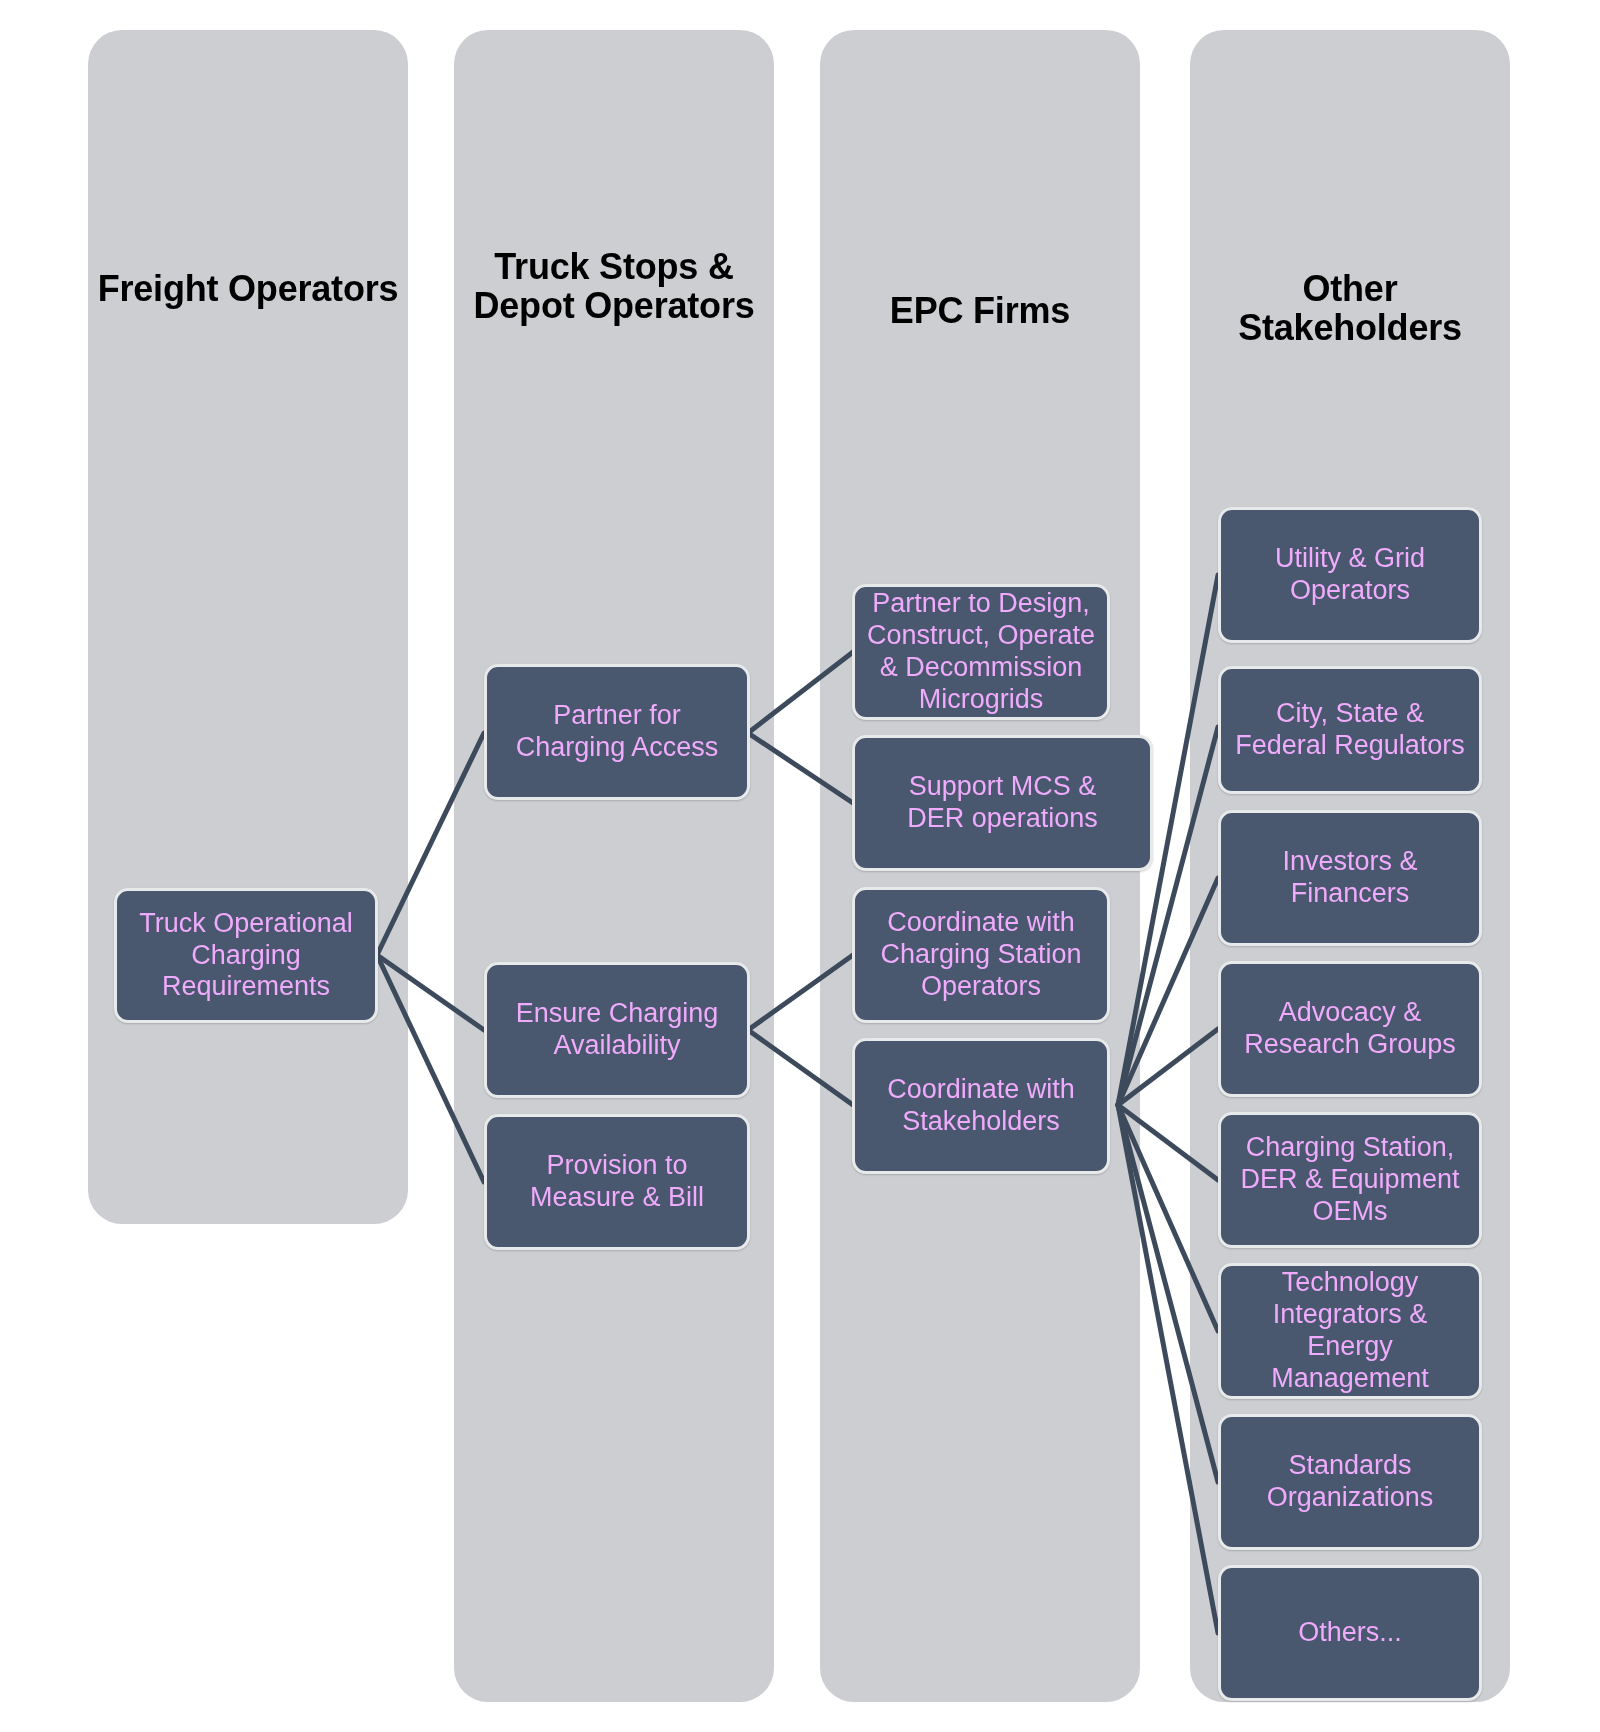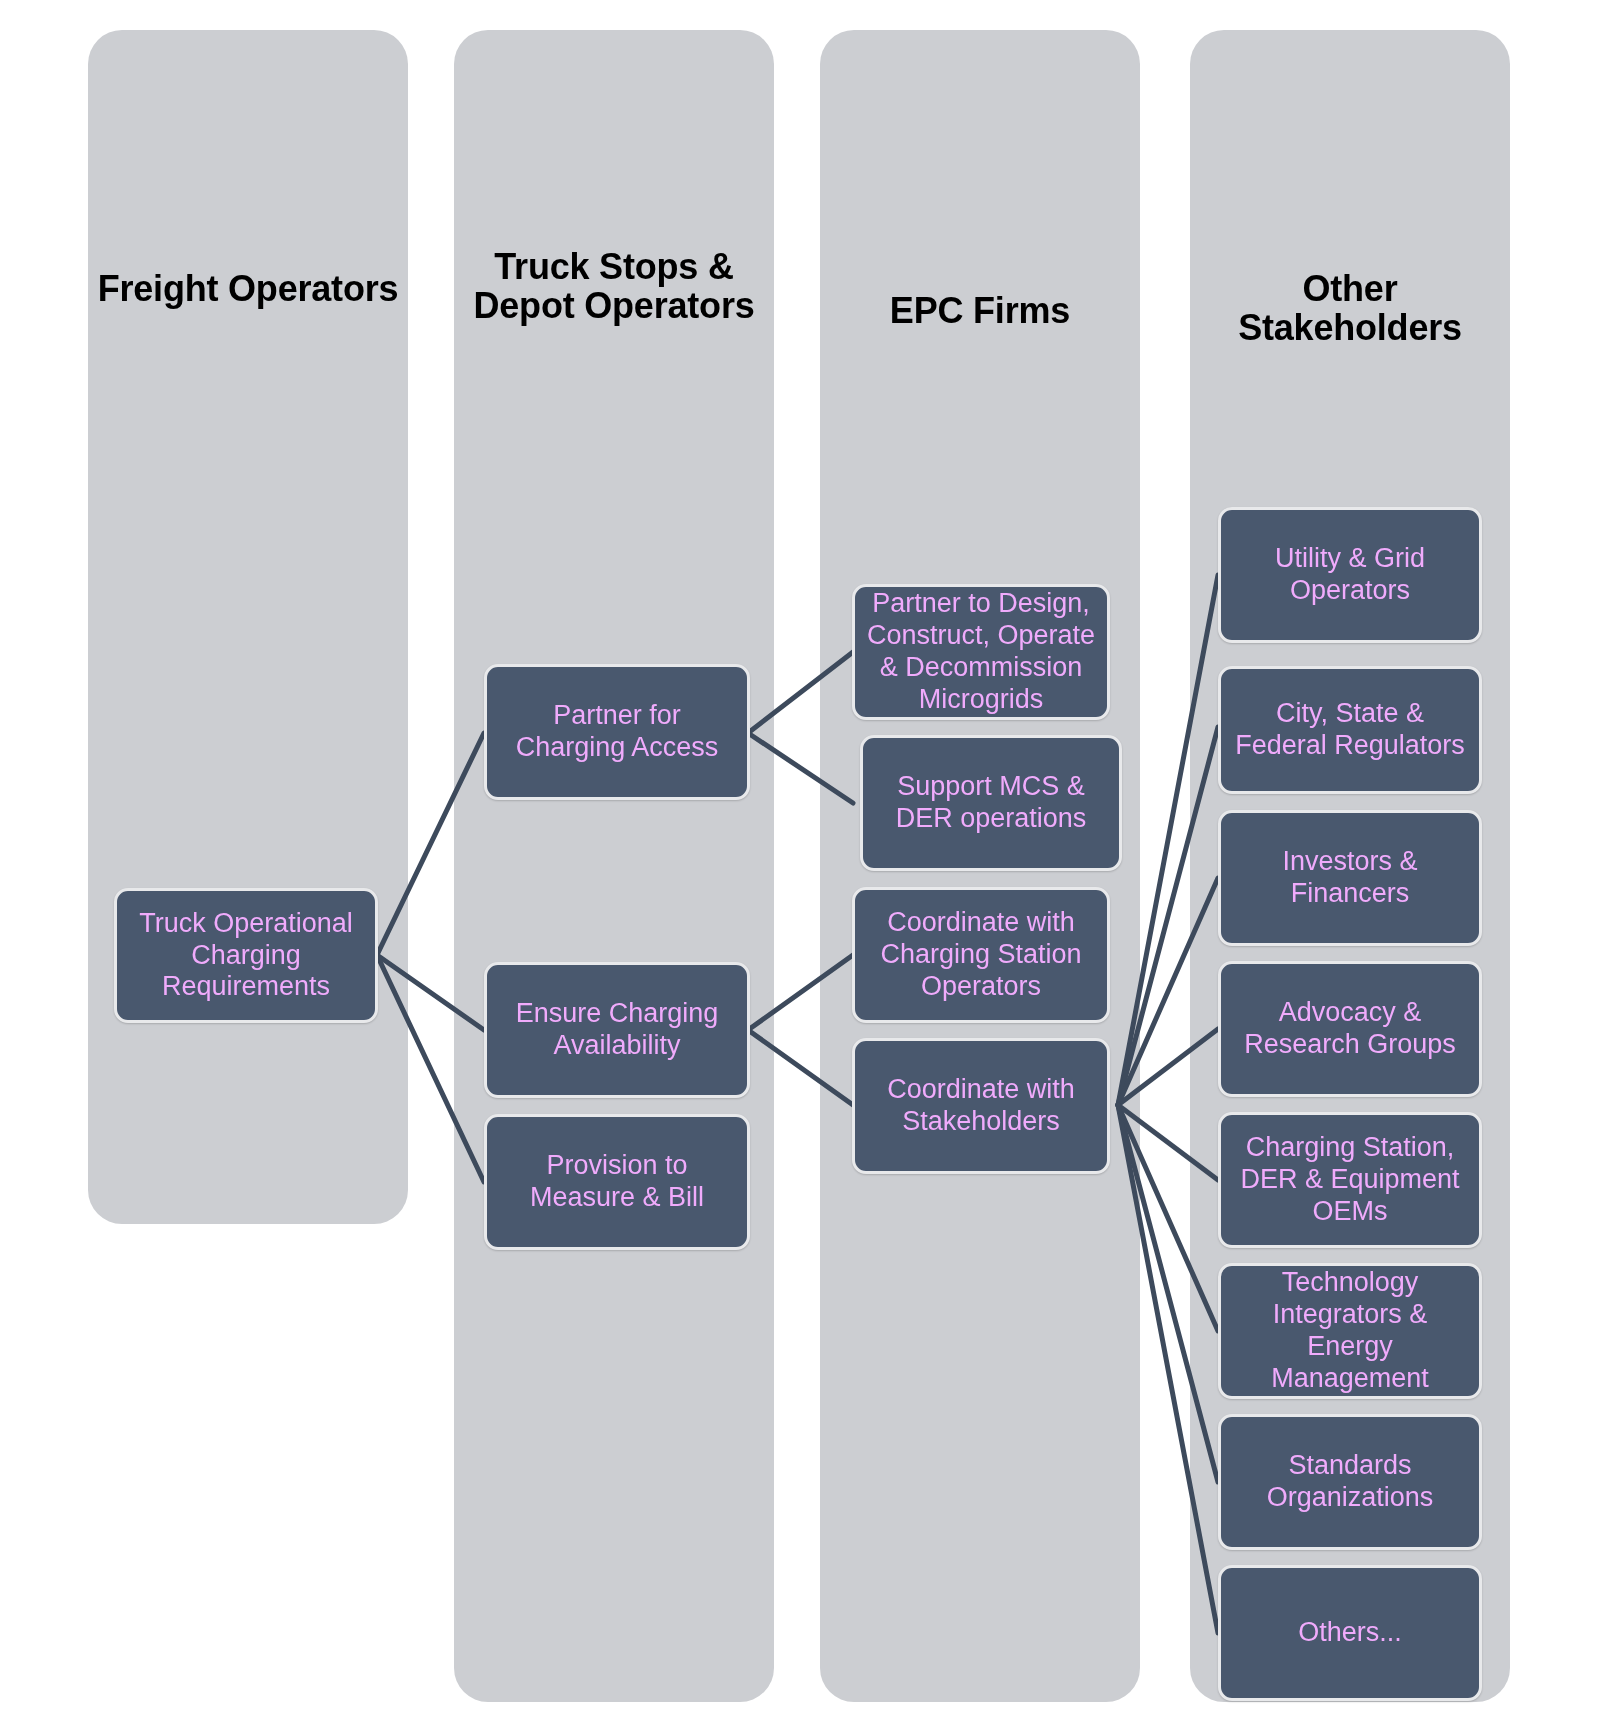--- a/index.html
+++ b/index.html
@@ -110,21 +110,21 @@
 Charging Access</div>
   <div class="node" style="left:484px; top:962px; width:266px; height:136px;">Ensure Charging
 Availability</div>
   <div class="node" style="left:484px; top:1114px; width:266px; height:136px;">Provision to
 Measure &amp; Bill</div>
 
   <div class="node" style="left:852px; top:584px; width:258px; height:136px;">Partner to Design,
 Construct, Operate
 &amp; Decommission
 Microgrids</div>
-  <div class="node" style="left:852px; top:735px; width:262px; height:136px;margin-left:8px;">Support MCS &amp;
+  <div class="node" style="left:852px; top:735px; width:301px; height:136px;">Support MCS &amp;
 DER operations</div>
   <div class="node" style="left:852px; top:887px; width:258px; height:136px;">Coordinate with
 Charging Station
 Operators</div>
   <div class="node" style="left:852px; top:1038px; width:258px; height:136px;">Coordinate with
 Stakeholders</div>
 
   <div class="node" style="left:1218px; top:507px; width:264px; height:136px;">Utility &amp; Grid
 Operators</div>
   <div class="node" style="left:1218px; top:650px; width:264px; height:128px;margin-top:16px;">City, State &amp;

